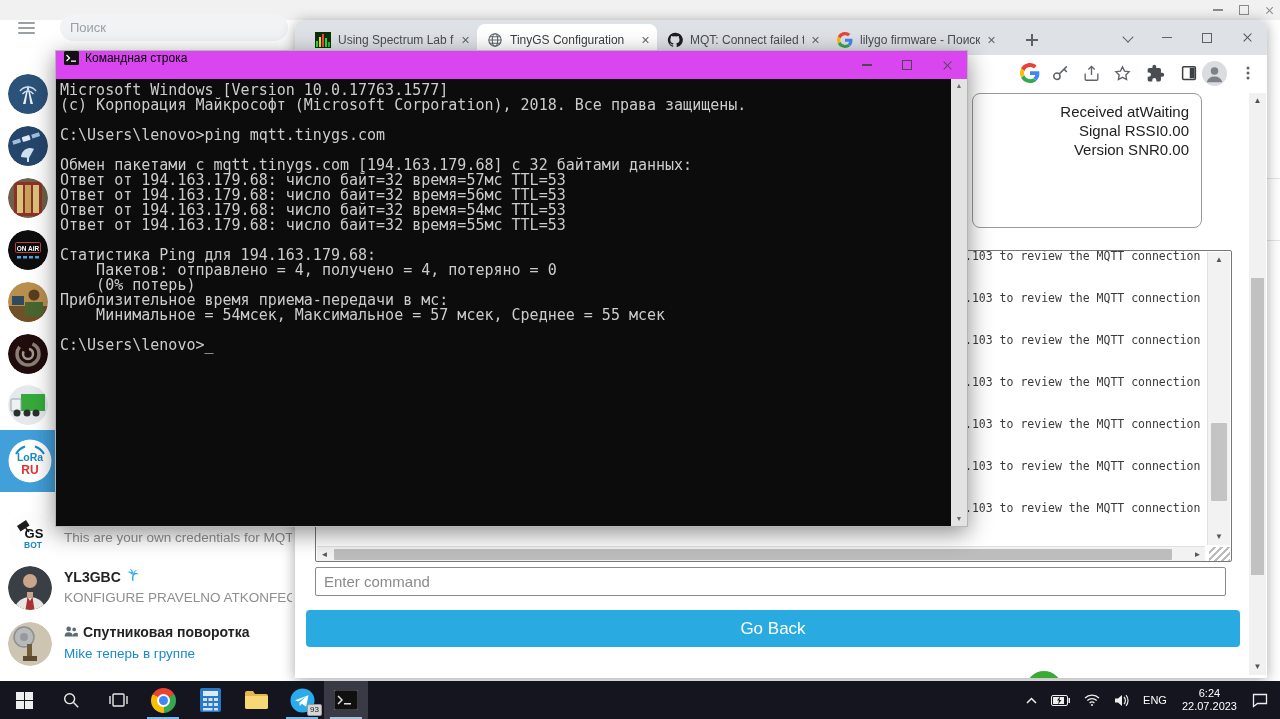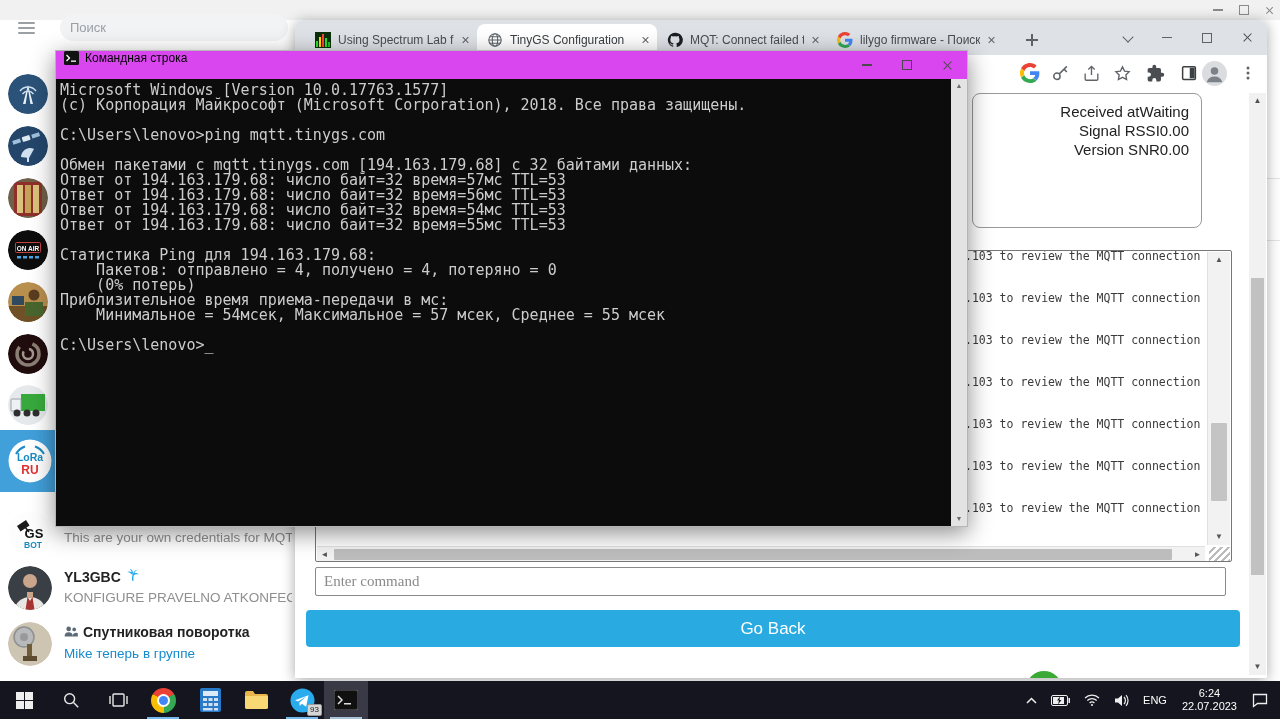--- a/index.html
+++ b/index.html
@@ -69,21 +69,21 @@
   .vscroll{position:absolute;left:891px;top:1px;width:22px;height:293px;background:#f2f2f2;border-left:1px solid #e0e0e0;}
   .vscroll .arr{position:absolute;left:0;width:22px;height:16px;color:#555;font-size:8px;text-align:center;line-height:16px;background:#f2f2f2;}
   .vscroll .thumb{position:absolute;left:3px;width:16px;background:#c4c4c4;border-radius:1px;}
   .hscroll{position:absolute;left:1px;top:295px;width:888px;height:15px;background:#f2f2f2;border-top:1px solid #e0e0e0;}
   .hscroll .arr{position:absolute;top:0;width:15px;height:15px;color:#555;font-size:8px;text-align:center;line-height:15px;}
   .hscroll .thumb{position:absolute;top:2px;height:11px;background:#bdbdbd;border-radius:1px;}
   .grip{position:absolute;left:893px;top:296px;width:21px;height:14px;
         background:repeating-linear-gradient(135deg,#fff 0 3px,#bbb 3px 5px);}
 
   .cmdinput{position:absolute;left:20px;top:477px;width:911px;height:29px;border:1px solid #8a8a8a;border-radius:2px;
-            box-sizing:border-box;font-size:15px;padding:0 8px;font-family:Liberation Serif, serif;color:#333;}
+            box-sizing:border-box;font-size:15px;padding:0 8px;font-family:Liberation Sans, sans-serif;color:#333;}
   .cmdinput::placeholder{color:#8a8a8a;}
   .goback{position:absolute;left:11px;top:520px;width:934px;height:37px;background:#29abe2;border:none;border-radius:4px;
           color:#fff;font-size:17px;font-family:"Liberation Sans",sans-serif;cursor:pointer;}
   .logo-arc{position:absolute;left:731px;top:581px;width:36px;height:20px;background:#3aaa35;border-radius:18px 18px 0 0;}
 
   .pagescroll{position:absolute;right:1px;top:3px;width:17px;height:582px;background:#f1f1f1;}
   .pagescroll .arr{position:absolute;left:0;width:17px;height:16px;color:#505050;font-size:8px;text-align:center;line-height:16px;}
   .pagescroll .thumb{position:absolute;left:2px;top:185px;width:13px;height:297px;background:#c1c1c1;}
 
   

